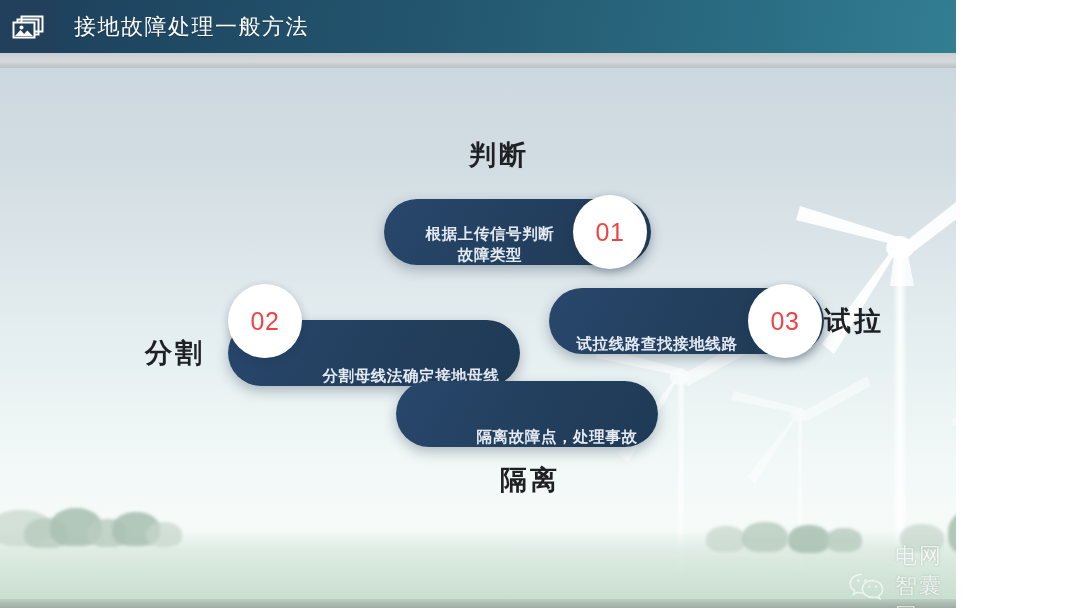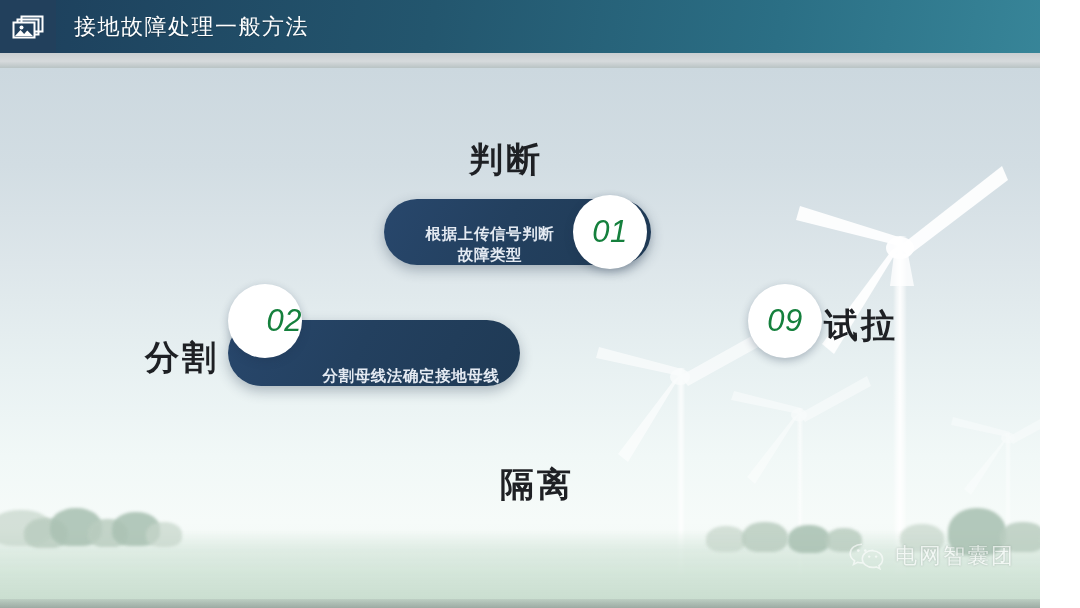--- a/index.html
+++ b/index.html
@@ -6,21 +6,21 @@
 
   html, body {
     width: 1080px;
     height: 608px;
     overflow: hidden;
     font-family: "Liberation Sans", "DejaVu Sans", sans-serif;
   }
 
   #slide {
     position: relative;
-    width: 1040px;
+    width: 956px;
     height: 608px;
     background: #dfe9ec;
     overflow: hidden;
   }
 
   
   .header {
     position: absolute;
     left: 0; top: 0;
     width: 1080px; height: 53px;
@@ -147,48 +147,47 @@
     width: 74px; height: 74px;
     border-radius: 50%;
     background: #ffffff;
     box-shadow: 0 3px 9px rgba(30,50,75,.30);
     display: flex;
     align-items: center;
     justify-content: center;
     z-index: 25;
   }
   .num-badge span {
-    font-size: 31px;
+    font-size: 25px;
     font-weight: 400;
-    color: #15803d;
+    color: #ef4444;
     letter-spacing: .5px;
     font-family: "Liberation Sans", "DejaVu Sans", sans-serif;
-    font-style: italic;
   }
 
   
   .caption {
     position: absolute;
-    font-size: 34px;
+    font-size: 27px;
     font-weight: 700;
     color: #1e2024;
     letter-spacing: 3px;
     z-index: 22;
     white-space: nowrap;
     font-family: "DejaVu Sans", "Liberation Sans", sans-serif;
   }
 
   
   #pill-01 { left: 384px; top: 199px; width: 267px; }
   #pill-01 .pill-text { margin-left: 26px; width: 160px; }
   #badge-01 { left: 573px; top: 195px; }
 
   #pill-02 { left: 228px; top: 288px; width: 292px; margin-top: 32px; }
   #pill-02 .pill-text { margin-left: 88px; width: 190px; }
-  #badge-02 { left: 228px; top: 284px; justify-content: flex-end; }
+  #badge-02 { left: 228px; top: 284px; }
 
   #pill-03 { left: 549px; top: 288px; width: 275px; }
   #pill-03 .pill-text { margin-left: 18px; width: 180px; }
   #badge-03 { left: 748px; top: 284px; }
 
   #pill-04 { left: 396px; top: 381px; width: 262px; }
   #pill-04 .pill-text { margin-left: 72px; width: 178px; }
   #badge-04 { left: 396px; top: 377px; }
 
   #caption-panduan { left: 469px; top: 137px; }
@@ -322,24 +321,30 @@
 
   <div class="caption" id="caption-fenge">分割</div>
   <div class="pill" id="pill-02">
     <div class="pill-text">分割母线法确定接地母线</div>
   </div>
   <div class="num-badge" id="badge-02">
     <span>02</span>
   </div>
 
   <div class="caption" id="caption-shila">试拉</div>
+  <div class="pill" id="pill-03">
+    <div class="pill-text">试拉线路查找接地线路</div>
+  </div>
   <div class="num-badge" id="badge-03">
-    <span>09</span>
-  </div>
-
+    <span>03</span>
+  </div>
+
+  <div class="pill" id="pill-04">
+    <div class="pill-text">隔离故障点，处理事故</div>
+  </div>
   <div class="caption" id="caption-geli">隔离</div>
 
   <div class="watermark">
     <span>
       <svg width="38" height="30" viewBox="0 0 38 30" aria-hidden="true">
         <g fill="none" stroke="#ffffff" stroke-width="1.6">
           <path d="M14 3.2 C7.4 3.2 2.2 7.5 2.2 12.6 c0 2.9 1.7 5.5 4.4 7.2 l-1.1 3.6 l4.1 -2.1 c1.4 .4 2.9 .6 4.4 .6 c.5 0 1 0 1.5 -.1"></path>
           <path d="M24.6 9.4 c-5.7 0 -10.3 3.8 -10.3 8.5 c0 4.7 4.6 8.5 10.3 8.5 c1.3 0 2.5 -.2 3.6 -.5 l3.6 1.8 l-.9 -3.1 c2.3 -1.5 3.7 -3.8 3.7 -6.4 c0 -4.7 -4.6 -8.5 -10 -8.5 z"></path>
         </g>
         <g fill="#ffffff">

